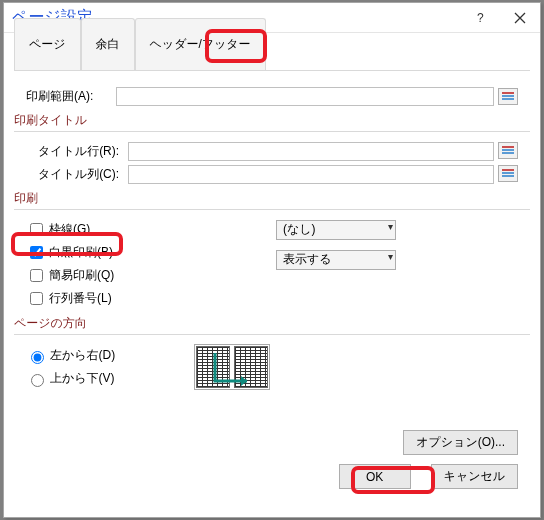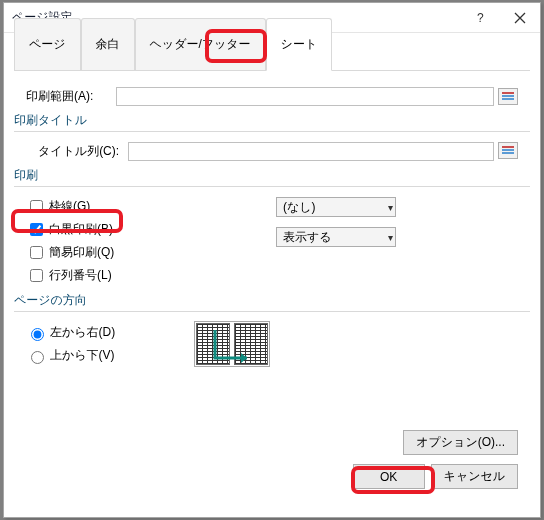--- a/index.html
+++ b/index.html
@@ -20,21 +20,21 @@
     border: 1px solid #a6a6a6;
     box-shadow: 2px 2px 3px rgba(0,0,0,0.15);
   }
   .titlebar {
     height: 30px;
     display: flex;
     align-items: center;
     padding-left: 8px;
     border-bottom: 1px solid #e5e5e5;
   }
-  .titlebar .title { flex: 1; font-size: 12px; color: #0f172a; }
+  .titlebar .title { flex: 1; font-size: 16px; color: #1d4ed8; }
   .winbtn {
     width: 40px; height: 30px;
     display: flex; align-items: center; justify-content: center;
     color: #333;
     background: transparent;
   }
   .content {
     position: absolute;
     left: 0; right: 0; top: 30px; bottom: 0;
     padding: 10px 10px 10px 10px;
@@ -92,40 +92,40 @@
     border: 1px solid #adadad;
     display: flex;
     align-items: center; justify-content: center;
   }
   .range-icon {
     width: 12px; height: 10px;
     background:
      linear-gradient(#c94f4f 0 2px, transparent 2px 3px, #5b9bd5 3px 5px, transparent 5px 6px, #5b9bd5 6px 8px, transparent 8px);
   }
   .group-label {
-    color: #0c4a6e;
+    color: #7f1d1d;
     margin-top: 6px;
     margin-bottom: 2px;
   }
   .group-frame {
     border-top: 1px solid #d9d9d9;
     margin-top: 2px;
     padding-top: 6px;
     padding-left: 12px;
   }
   .chk { display: flex; align-items: center; margin: 4px 0 4px 0; }
   .chk input { margin-right: 6px; }
   .sel-row { display:flex; align-items:center; margin:4px 0; }
   .sel-row .slbl { width: 90px; }
   .combo {
     height: 20px;
     border: 1px solid #adadad;
     background: #f4f4f4;
     display: flex;
-    align-items: center;
+    align-items: flex-start;
     justify-content: space-between;
     padding: 0 2px 0 6px;
     width: 120px;
     font-size: 12px;
   }
   .combo .arrow { font-size: 10px; color: #333; }
   .rad { display:flex; align-items:center; margin:6px 0; }
   .rad input { margin-right: 6px; }
   .direction-preview {
     width: 76px; height: 46px;
@@ -152,21 +152,21 @@
     border: 1px solid #adadad;
     background: #e9e9e9;
     padding: 3px 12px;
     font-size: 12px;
   }
   .bottom-row {
     position: absolute;
     right: 12px;
     bottom: 12px;
     display: flex;
-    gap: 6px;
+    gap: 20px;
   }
   .options-row {
     position:absolute;
     right:12px;
     bottom: 46px;
   }
 </style>
 </head>
 <body>
 
@@ -183,40 +183,48 @@
           <path d="M1 1 L11 11 M11 1 L1 11" stroke="#333" stroke-width="1.3"></path>
         </svg>
     </div>
   </div>
 
   <div class="content">
     <div class="tabs">
       <div class="tab inactive">ページ</div>
       <div class="tab inactive">余白</div>
       <div class="tab inactive">ヘッダー/フッター</div>
-      <div class="tab active">シート</div>
     </div>
 
     <div class="red-box" style="left:201px; top:-4px; width:62px; height:34px;"></div>
 
     <div class="panel">
 
       <div class="row">
         <div class="lbl">印刷範囲(A):</div>
         <div class="remain" style="display:flex; gap:4px; align-items:center;">
           <div class="input-box" style="flex:1;"></div>
           <div class="range-btn">
               <div class="range-icon"></div>
             </div>
         </div>
       </div>
 
       <div class="group-label">印刷タイトル</div>
       <div class="group-frame">
         <div class="row">
+          <div class="lbl">タイトル行(R):</div>
+          <div class="remain" style="display:flex; gap:4px;">
+            <div class="input-box" style="flex:1;"></div>
+            <div class="range-btn">
+                <div class="range-icon"></div>
+              </div>
+          </div>
+        </div>
+        <div class="row">
           <div class="lbl">タイトル列(C):</div>
           <div class="remain" style="display:flex; gap:4px;">
             <div class="input-box" style="flex:1;"></div>
             <div class="range-btn">
                 <div class="range-icon"></div>
               </div>
           </div>
         </div>
       </div>
 

